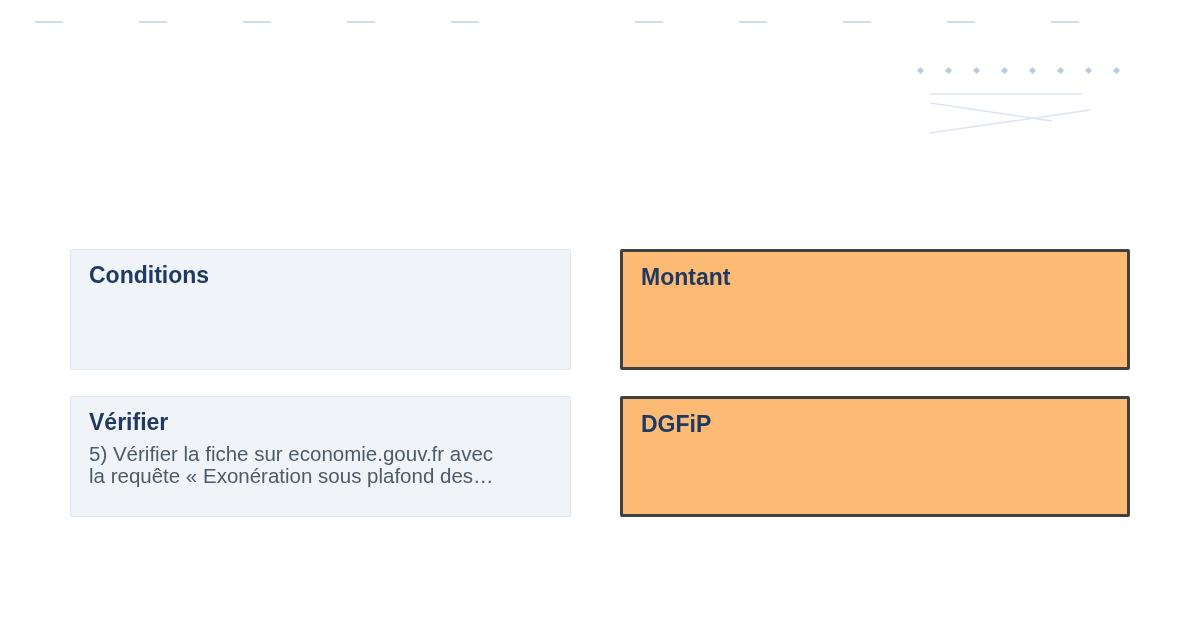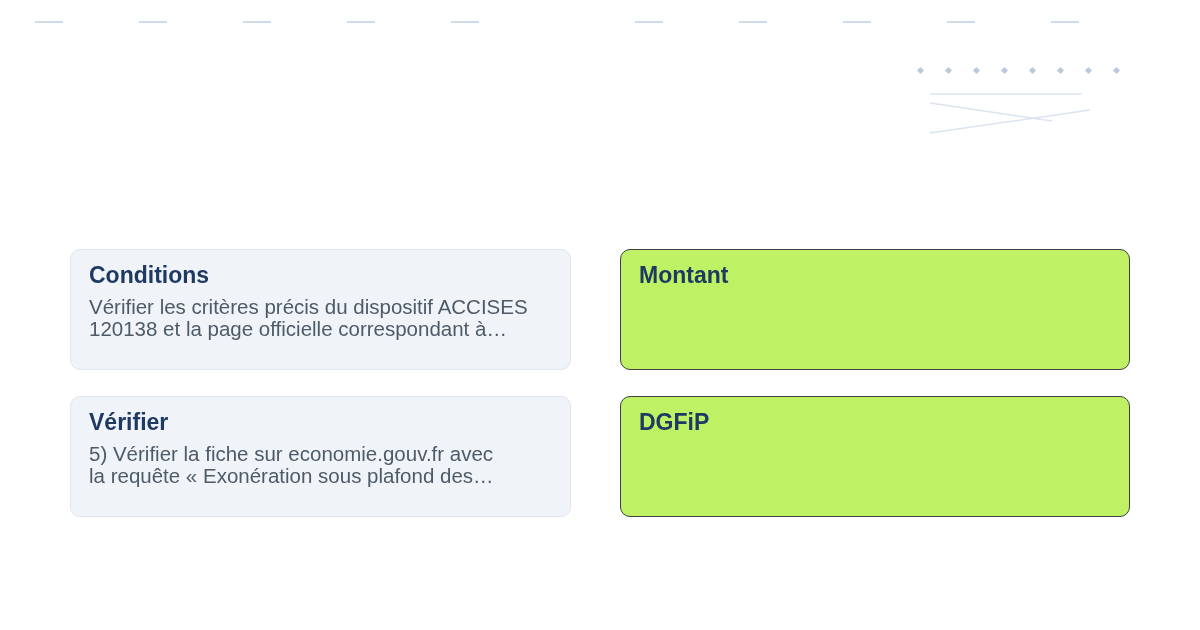--- a/index.html
+++ b/index.html
@@ -45,31 +45,31 @@
     top: 249px;
     width: 1060px;
     display: grid;
     grid-template-columns: 501px 510px;
     column-gap: 49px;
     row-gap: 26px;
     grid-auto-rows: 121px;
   }
   .card {
     box-sizing: border-box;
-    border-radius: 10px;
+    border-radius: 2px;
     padding: 13px 18px 0 18px;
     overflow: hidden;
   }
   .card.gray {
     background: #f0f4f8;
     border: 1px solid #dde5ee;
   }
   .card.blue {
-    background: #bef264;
-    border: 1px solid #404040;
+    background: #fdba74;
+    border: 3px solid #404040;
   }
   .card h2 {
     margin: 0 0 8px 0;
     font-size: 23px;
     line-height: 1.1;
     font-weight: bold;
     color: #1e3a63;
   }
   .card p {
     margin: 0;
@@ -107,22 +107,20 @@
   <svg class="trend-lines" width="190" height="55" viewBox="0 0 190 55">
     <line x1="15" y1="9" x2="167" y2="9" stroke="#dbe4f0" stroke-width="1.5"></line>
     <line x1="15" y1="18" x2="137" y2="36" stroke="#dbe4f0" stroke-width="1.5"></line>
     <line x1="15" y1="48" x2="175" y2="25" stroke="#dbe4f0" stroke-width="1.5"></line>
   </svg>
 
   <main class="cards-grid">
 
     <article class="card gray">
       <h2>Conditions</h2>
-      <p>Vérifier les critères précis du dispositif ACCISES
-120138 et la page officielle correspondant à…</p>
     </article>
 
     <article class="card blue">
       <h2>Montant</h2>
     </article>
 
     <article class="card gray">
       <h2>Vérifier</h2>
       <p>5) Vérifier la fiche sur economie.gouv.fr avec
 la requête « Exonération sous plafond des…</p>

